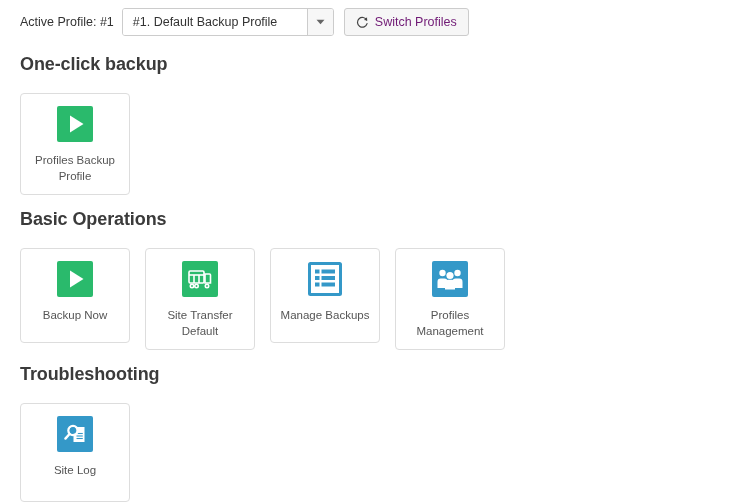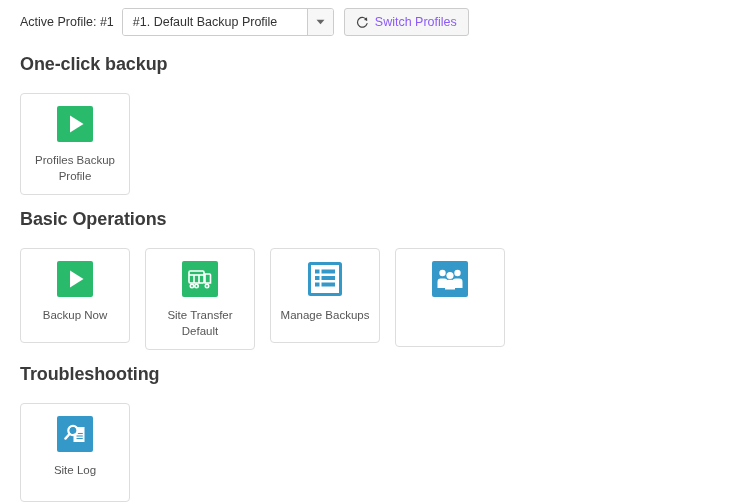--- a/index.html
+++ b/index.html
@@ -65,21 +65,21 @@
     margin-left: 10px;
     height: 28px;
     display: flex;
     align-items: center;
     gap: 6px;
     padding: 0 11px;
     border: 1px solid #ccc;
     border-radius: 3px;
     background: #f6f6f6;
     font-size: 12.5px;
-    color: #8b5cf6;
+    color: #701a75;
     cursor: pointer;
     white-space: nowrap;
   }
   .switch-btn .refresh-ico { display: flex; align-items: center; }
 
   
   .section-title {
     position: absolute;
     left: 20px;
     font-size: 18px;
@@ -233,20 +233,22 @@
           <g fill="#ffffff">
             <circle cx="10.5" cy="12" r="3.2"></circle>
             <circle cx="25.5" cy="12" r="3.2"></circle>
             <circle cx="18" cy="14.5" r="3.6"></circle>
             <path d="M5.5 27 v-6.2 a3.2 3.2 0 0 1 3.2 -3.2 h3.6 a3.2 3.2 0 0 1 3.2 3.2 V27 z"></path>
             <path d="M20.5 27 v-6.2 a3.2 3.2 0 0 1 3.2 -3.2 h3.6 a3.2 3.2 0 0 1 3.2 3.2 V27 z"></path>
             <path d="M13 28.5 v-6.4 a3.4 3.4 0 0 1 3.4 -3.4 h3.2 a3.4 3.4 0 0 1 3.4 3.4 v6.4 z"></path>
           </g>
         </svg>
       </span>
+      <span class="tile-label">Profiles
+Management</span>
     </div>
 
   </div>
 
   <div class="section-title" id="t-trouble">Troubleshooting</div>
 
   <div class="card-row" id="row-trouble">
     <div class="tile tall">
       <span class="tile-icon">
         <svg width="36" height="36" viewBox="0 0 36 36" aria-hidden="true">

